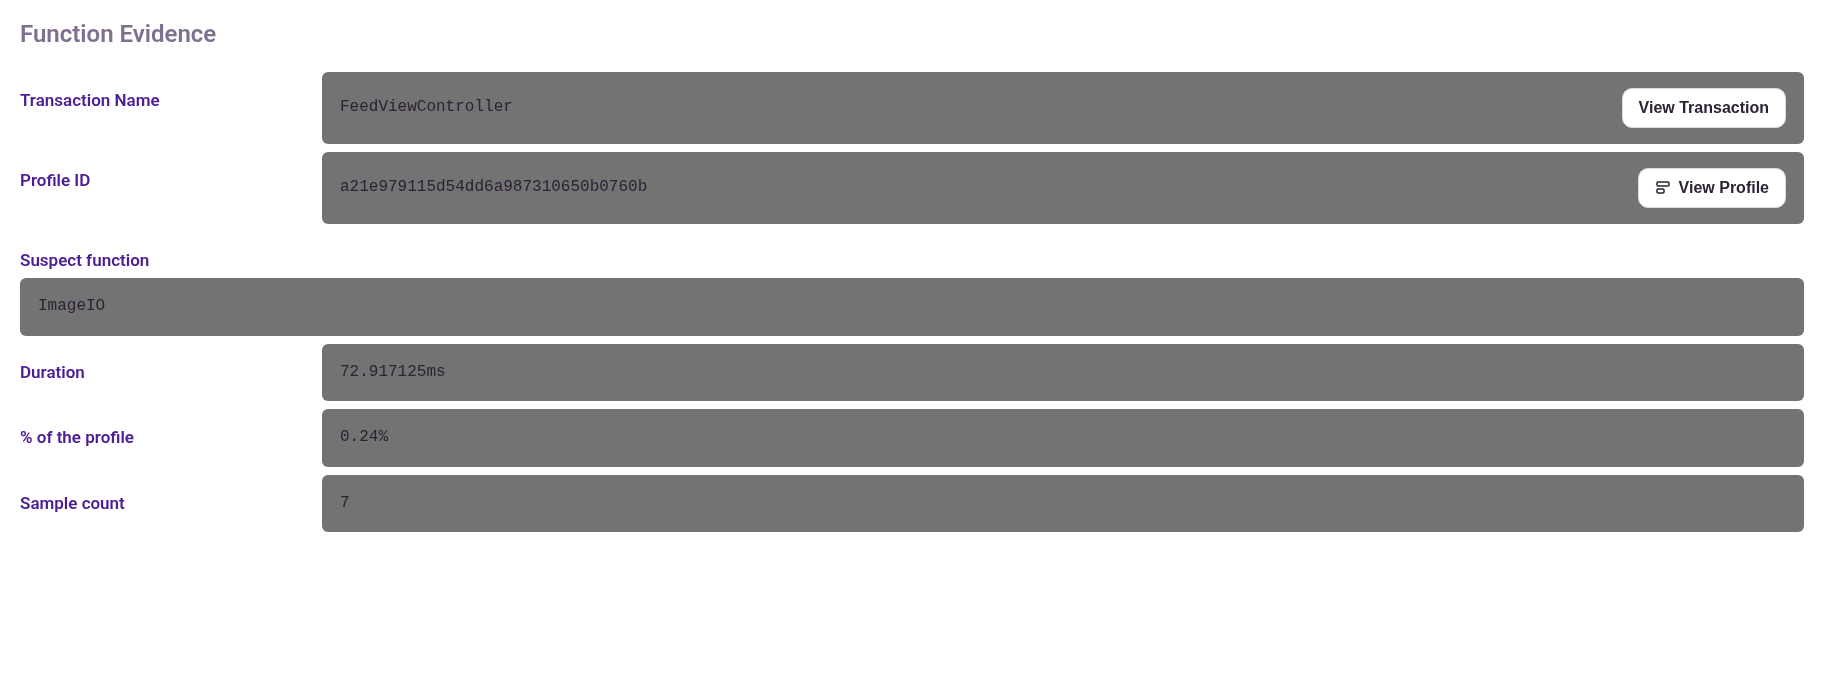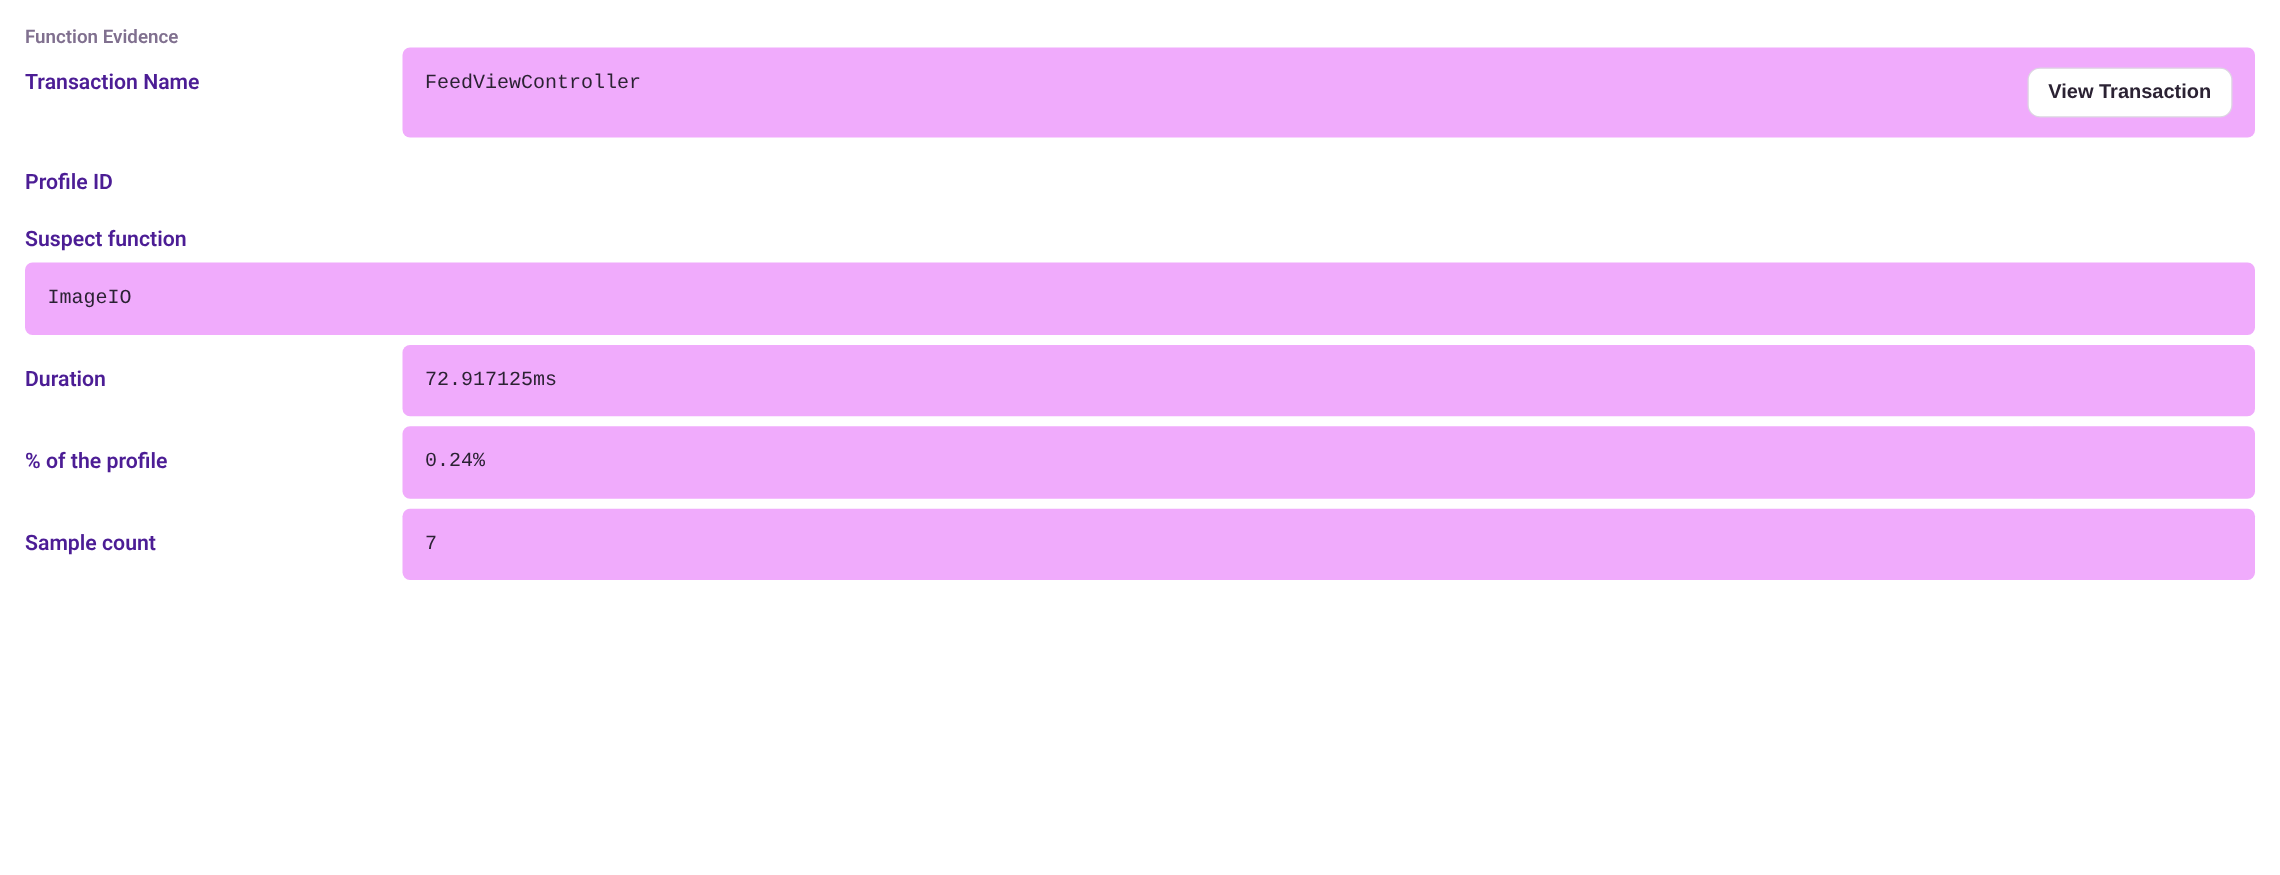--- a/index.html
+++ b/index.html
@@ -8,42 +8,44 @@
       box-sizing: border-box;
     }
     body {
       font-family: -apple-system, BlinkMacSystemFont, "Segoe UI", Roboto, "Helvetica Neue", Arial, sans-serif;
       background: #ffffff;
       padding: 20px;
       color: #2b2233;
       width: 1824px;
     }
     .section-title {
-      font-size: 15px;
+      font-size: 24px;
       font-weight: 600;
       color: #80708f;
+      margin-bottom: 24px;
     }
     .row {
       display: flex;
       margin-bottom: 8px;
       align-items: flex-start;
     }
     .row-label {
       width: 302px;
       font-size: 17px;
       font-weight: 600;
       color: #4c1d95;
       padding-top: 18px;
     }
     .row-value {
       flex: 1;
-      background: #f0abfc;
+      background: #737373;
       border-radius: 6px;
       padding: 16px 18px;
       display: flex;
+      align-items: center;
       justify-content: space-between;
       min-height: 56px;
     }
     .value-text {
       font-family: "SFMono-Regular", Consolas, "Liberation Mono", Menlo, monospace;
       font-size: 16px;
       color: #2b2233;
       line-height: 1.6;
     }
     .btn {
@@ -77,20 +79,32 @@
   <div class="row-value">
     <span class="value-text">FeedViewController</span>
     <button class="btn">
       <span>View Transaction</span>
     </button>
   </div>
 </div>
 
 <div class="row">
   <div class="row-label">Profile ID</div>
+  <div class="row-value">
+    <span class="value-text">a21e979115d54dd6a987310650b0760b</span>
+    <button class="btn">
+      <span class="icon-profile">
+        <svg viewBox="0 0 16 16" fill="none" stroke="#2b2233" stroke-width="1.5">
+          <rect x="2" y="2" width="12" height="4" rx="1"></rect>
+          <rect x="2" y="9" width="7" height="4" rx="1"></rect>
+        </svg>
+      </span>
+      <span>View Profile</span>
+    </button>
+  </div>
 </div>
 
 <div class="row">
   <div class="row-label">Suspect function</div>
 </div>
 
 <div class="row">
   <div class="row-value">
     <span class="value-text">ImageIO</span>
   </div>

